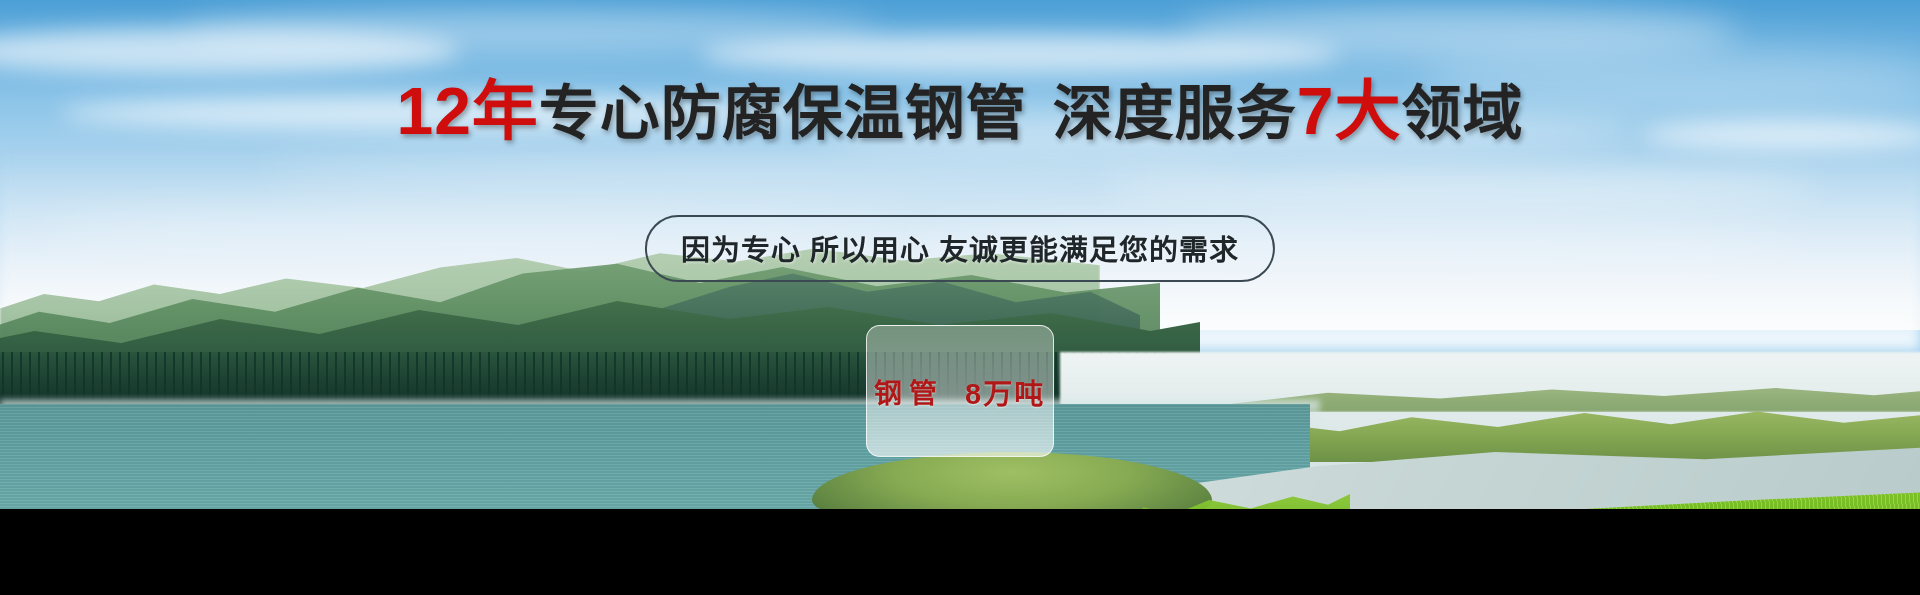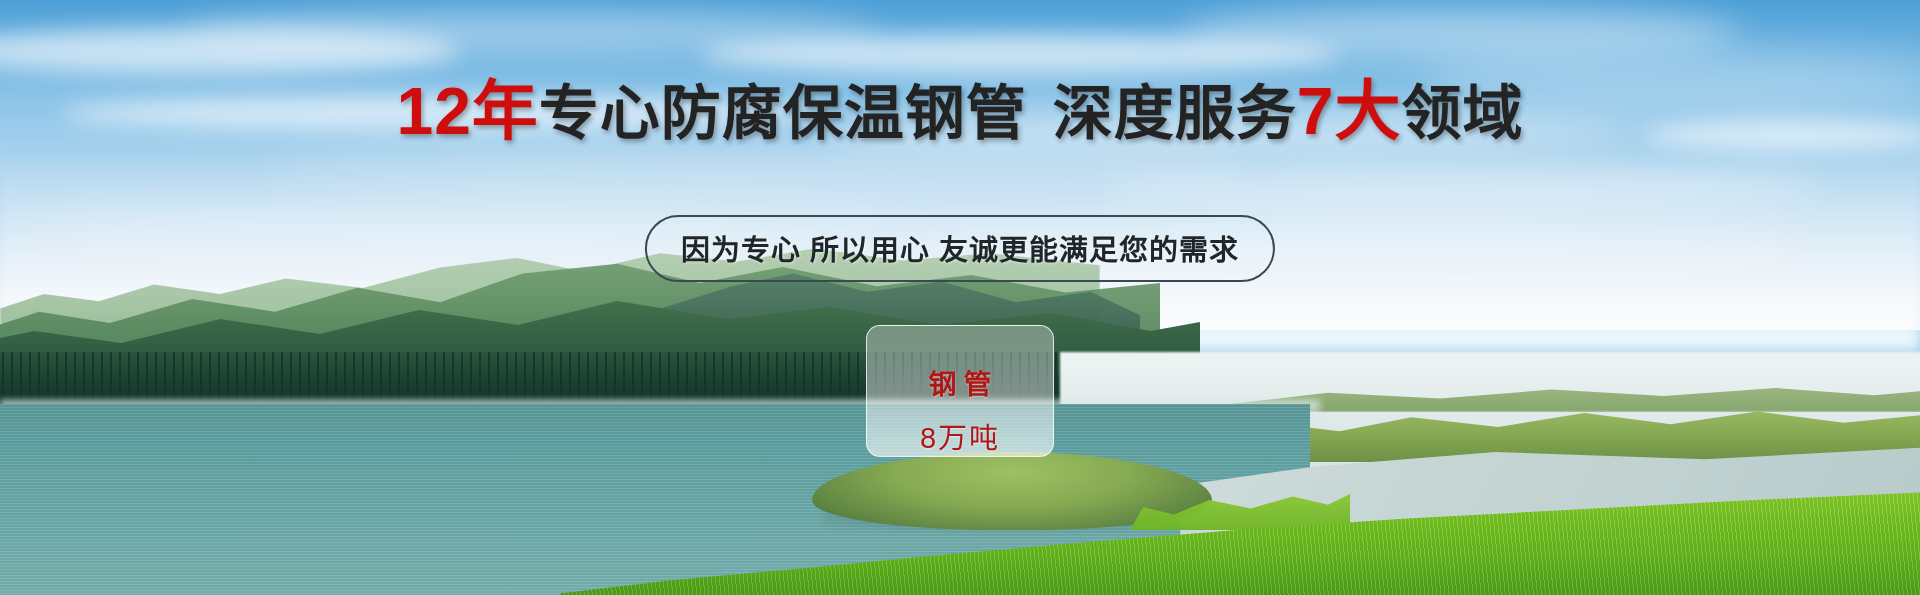--- a/index.html
+++ b/index.html
@@ -5,21 +5,21 @@
 <style>
   html, body {
     margin: 0;
     padding: 0;
     background: #000;
   }
 
   #banner {
     position: relative;
     width: 1920px;
-    height: 595px;
+    height: 509px;
     overflow: hidden;
     font-family: "Liberation Sans", "DejaVu Sans", sans-serif;
     background: #9fd0ef;
     user-select: none;
   }
 
   
   .sky {
     position: absolute;
     left: 0; top: 0;
@@ -266,36 +266,36 @@
     display: flex;
     gap: 22px;
   }
   .card {
     width: 186px;
     height: 130px;
     border: 1px solid rgba(255,255,255,0.78);
     border-radius: 14px;
     background: linear-gradient(to bottom, rgba(255,255,255,0.30) 0%, rgba(255,255,255,0.46) 55%, rgba(255,255,255,0.62) 100%);
     display: flex;
-    flex-direction: column;
+    flex-direction: row;
     align-items: center;
-    justify-content: flex-end;
-    gap: 12px;
+    justify-content: flex-start;
+    gap: 21px;
   }
   .card-title {
     font-size: 28px;
     font-weight: 700;
     color: #b01717;
     letter-spacing: 7px;
     text-indent: 7px;
     text-shadow: 0 1px 2px rgba(255,255,255,0.55);
   }
   .card-value {
     font-size: 29px;
-    font-weight: 400;
+    font-weight: 700;
     color: #b01717;
     letter-spacing: 2px;
     text-shadow: 0 1px 2px rgba(255,255,255,0.55);
   }
   .card-value sup {
     font-size: 0.56em;
     vertical-align: super;
     letter-spacing: 0;
   }
 </style>

